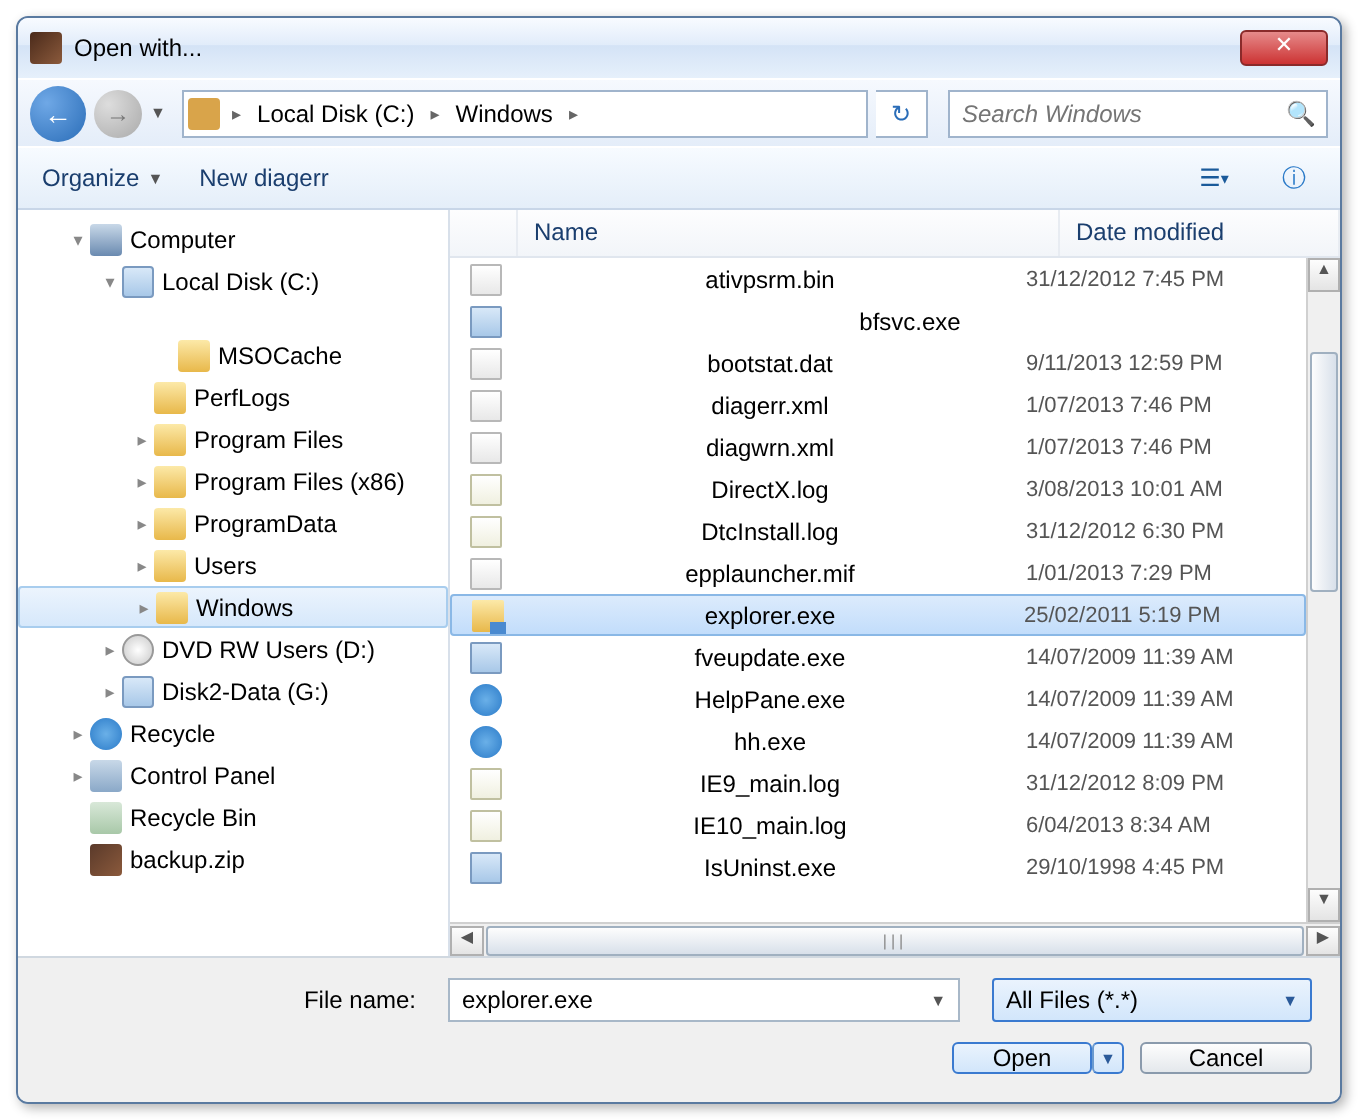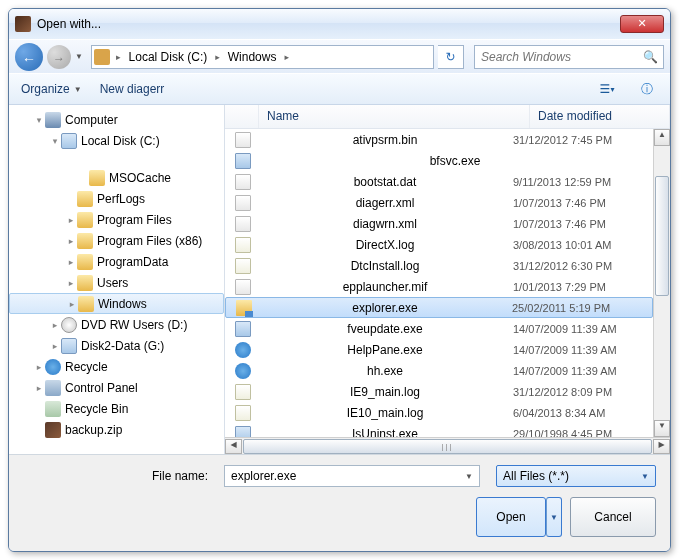--- a/index.html
+++ b/index.html
@@ -67,21 +67,21 @@
 .vscroll .sbtn { height: 17px; background: linear-gradient(to bottom,#fdfdfd,#e4e4e4); border: 1px solid #b0b0b0; text-align: center; font-size: 8px; color: #555; }
 .vscroll .vthumb { height: 120px; margin: 30px 1px 0; background: linear-gradient(to right,#fdfdfd,#d8e0ea); border: 1px solid #a0b0c0; border-radius: 2px; }
 
 .footer { background: #f0f0f0; padding: 10px 14px 14px; border-top: 1px solid #d0d8e0; }
 .fn-row { display: flex; align-items: center; gap: 16px; margin-bottom: 10px; }
 .fn-label { width: 185px; text-align: right; }
 .fn-input { flex: 1; height: 22px; border: 1px solid #a8b8c8; background: #fff; padding: 0 6px; display: flex; align-items: center; justify-content: space-between; }
 .fn-input input { border: none; outline: none; flex: 1; }
 .filter { width: 160px; height: 22px; border: 1px solid #3a7ad0; background: linear-gradient(to bottom,#eaf3fd,#d2e6fb); display: flex; align-items: center; justify-content: space-between; padding: 0 6px; border-radius: 2px; }
 .btn-row { display: flex; justify-content: flex-end; gap: 8px; }
-.btn { width: 86px; height: 40px; border: 1px solid #8a9aac; background: linear-gradient(to bottom,#fdfdfd,#e4e8ec); border-radius: 3px; display: flex; align-items: center; justify-content: center; }
+.btn { width: 86px; height: 16px; border: 1px solid #8a9aac; background: linear-gradient(to bottom,#fdfdfd,#e4e8ec); border-radius: 3px; display: flex; align-items: center; justify-content: center; }
 .btn.primary { border: 1px solid #3a7ad0; background: linear-gradient(to bottom,#eaf3fd,#d2e6fb); width: 70px; }
 .btn-split { display: flex; }
 .btn-split .drop { width: 16px; border-left: 1px solid #6a9ad0; display: flex; align-items: center; justify-content: center; font-size: 8px; color: #2a5a9a; }
 </style>
 </head>
 <body>
 
 <div class="window">
 
   <div class="titlebar">

